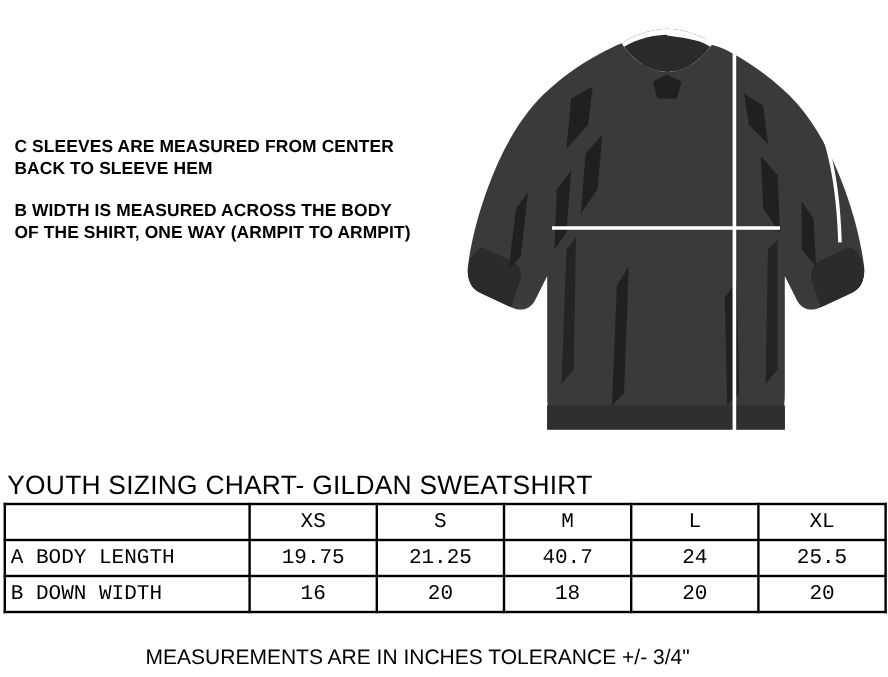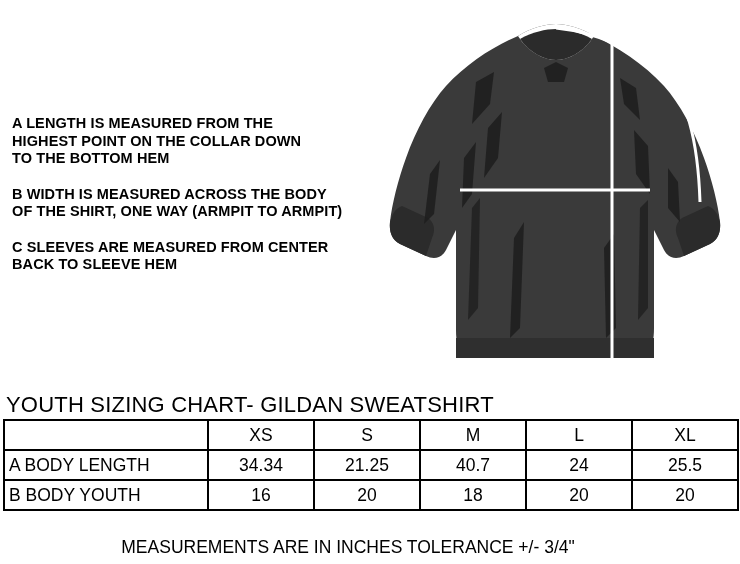--- a/index.html
+++ b/index.html
@@ -54,20 +54,21 @@
   }
 
   
   #size-table {
     position: absolute;
     left: 3px;
     top: 419px;
     width: 734px;
     border-collapse: collapse;
     table-layout: fixed;
+    font-family: Liberation Mono, monospace;
   }
   #size-table td, #size-table th {
     border: 2px solid #000000;
     height: 28px;
     font-size: 17.5px;
     font-weight: normal;
     text-align: center;
     padding: 0;
   }
   #size-table td.rowhead, #size-table th.corner {
@@ -85,27 +86,24 @@
     top: 537px;
     width: 696px;
     text-align: center;
     font-size: 17.5px;
   }
 </style>
 </head>
 <body>
 
 <div id="legend">
-  <p class="legend-para">A  LENGTH IS MEASURED FROM THE
-HIGHEST POINT ON THE COLLAR DOWN
-TO THE BOTTOM HEM</p>
+  <p class="legend-para">C  SLEEVES ARE MEASURED FROM CENTER
+BACK TO SLEEVE HEM</p>
   <p class="legend-para">B  WIDTH IS MEASURED ACROSS THE BODY
 OF THE SHIRT, ONE WAY (ARMPIT TO ARMPIT)</p>
-  <p class="legend-para">C  SLEEVES ARE MEASURED FROM CENTER
-BACK TO SLEEVE HEM</p>
 </div>
 
 <div id="illustration">
   <svg width="364" height="378" viewBox="0 0 364 378" xmlns="http://www.w3.org/2000/svg">
     <g>
 
       <path d="M150 28
                C 162 20, 178 16, 188 16
                C 198 16, 214 20, 226 28
                C 248 38, 276 56, 296 78
@@ -189,28 +187,28 @@
       <th>XS</th>
       <th>S</th>
       <th>M</th>
       <th>L</th>
       <th>XL</th>
     </tr>
   </thead>
   <tbody>
     <tr>
       <td class="rowhead">A BODY LENGTH</td>
-      <td>34.34</td>
+      <td>19.75</td>
       <td>21.25</td>
       <td>40.7</td>
       <td>24</td>
       <td>25.5</td>
     </tr>
     <tr>
-      <td class="rowhead">B BODY YOUTH</td>
+      <td class="rowhead">B DOWN WIDTH</td>
       <td>16</td>
       <td>20</td>
       <td>18</td>
       <td>20</td>
       <td>20</td>
     </tr>
   </tbody>
 </table>
 
 <div id="footer-note">MEASUREMENTS ARE IN INCHES  TOLERANCE +/- 3/4"</div>

